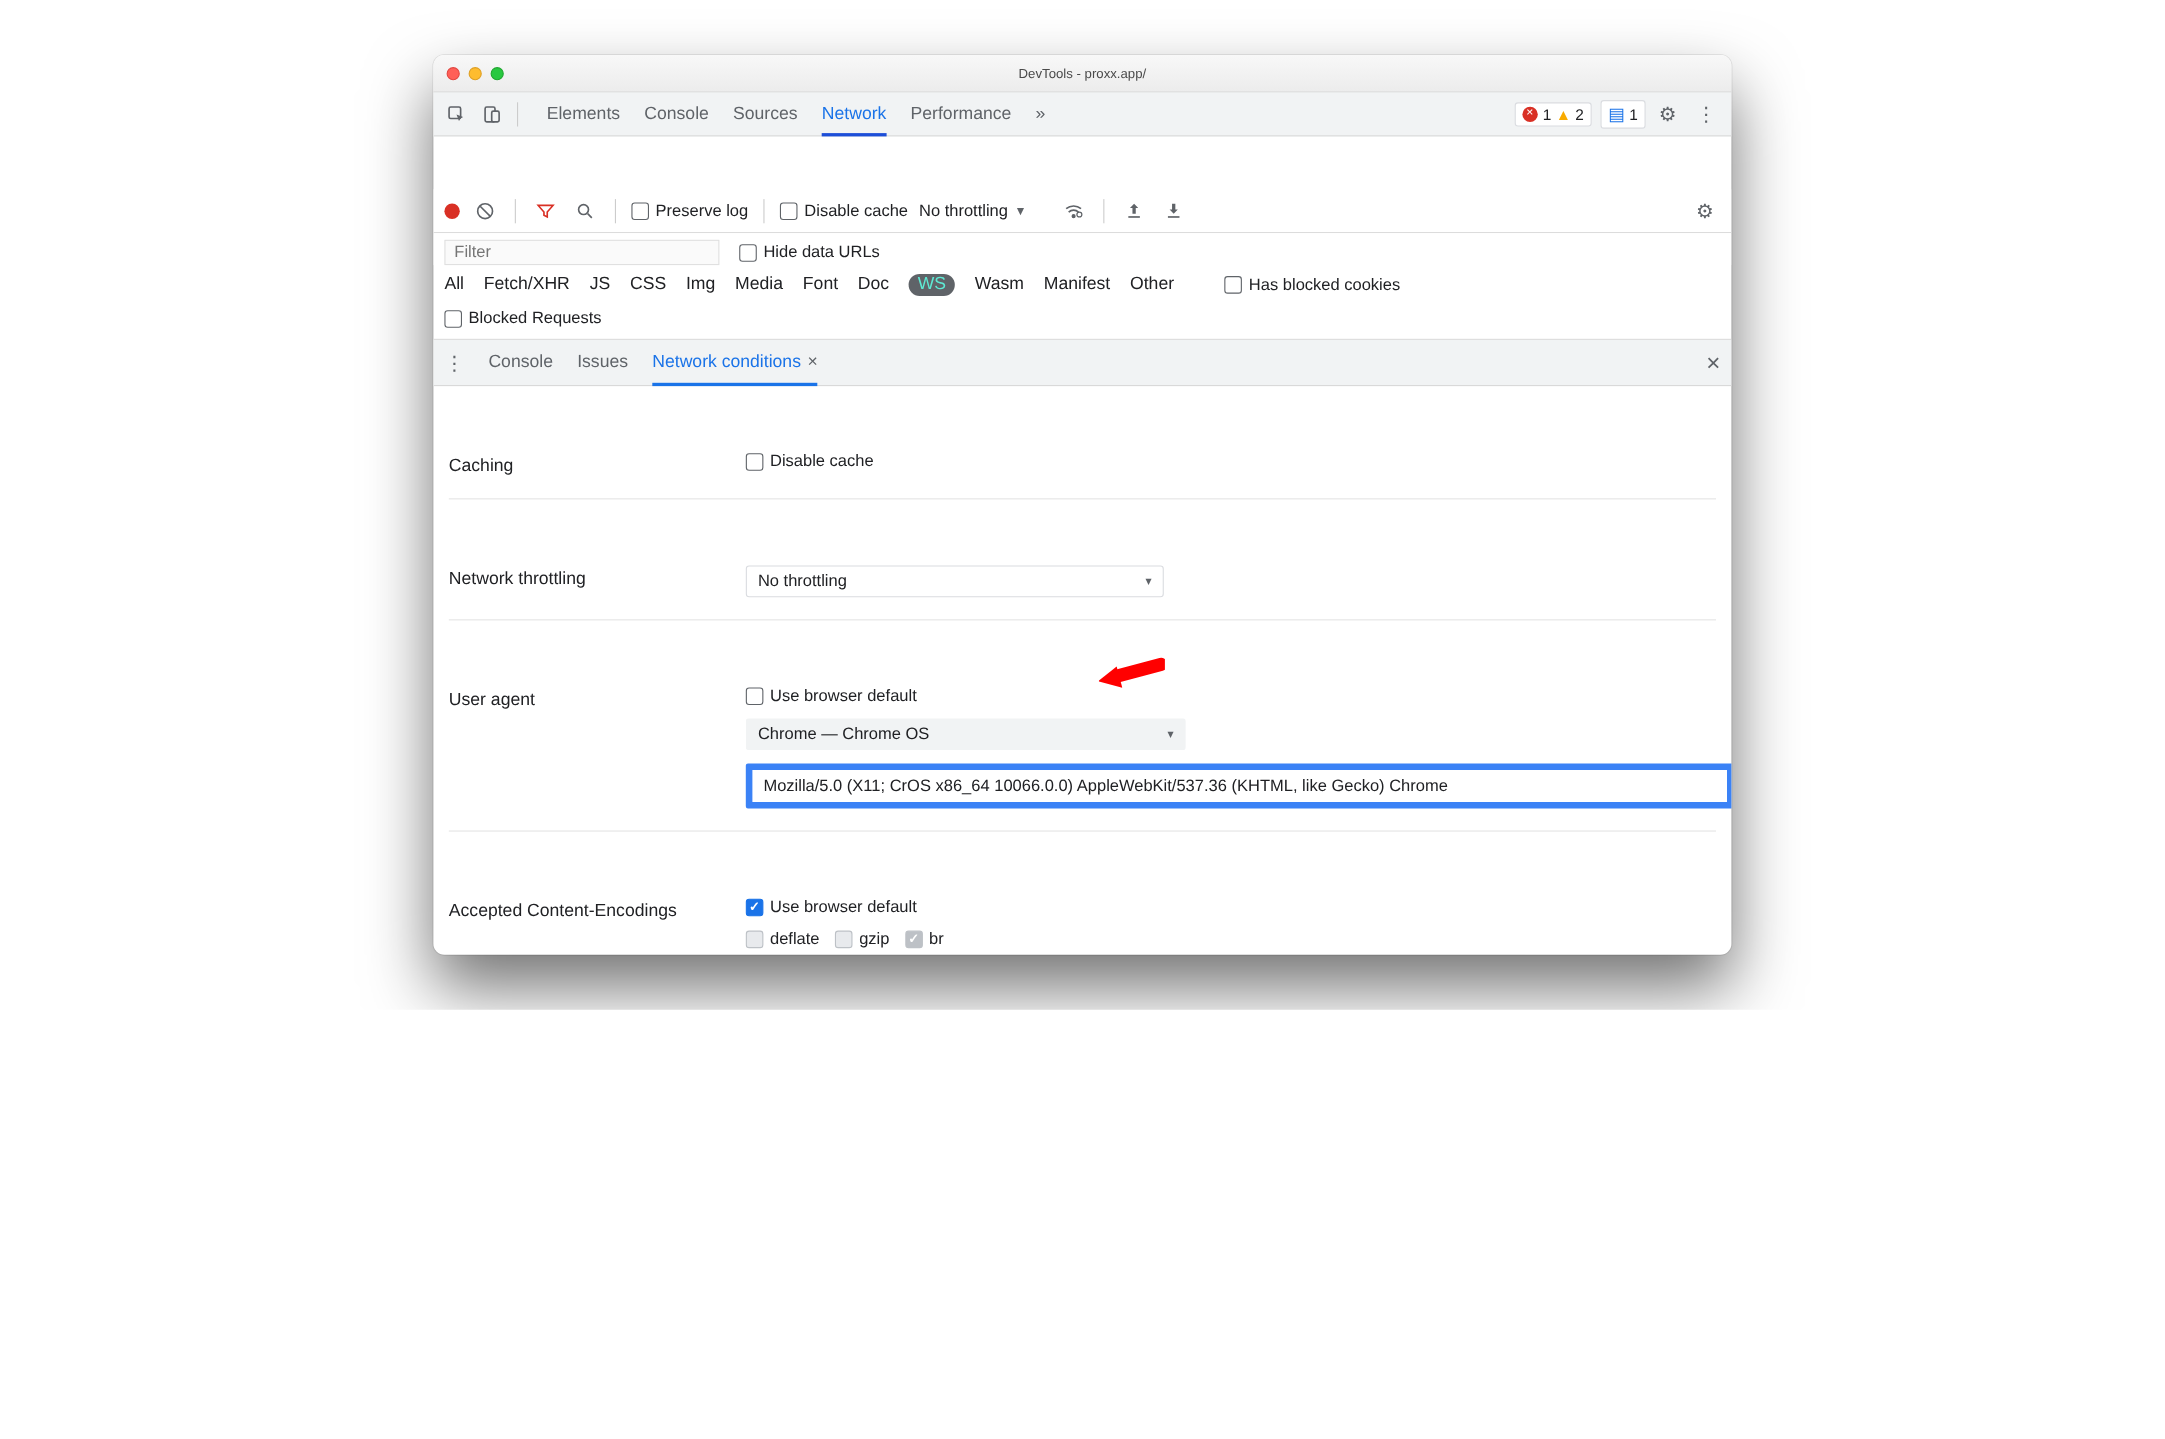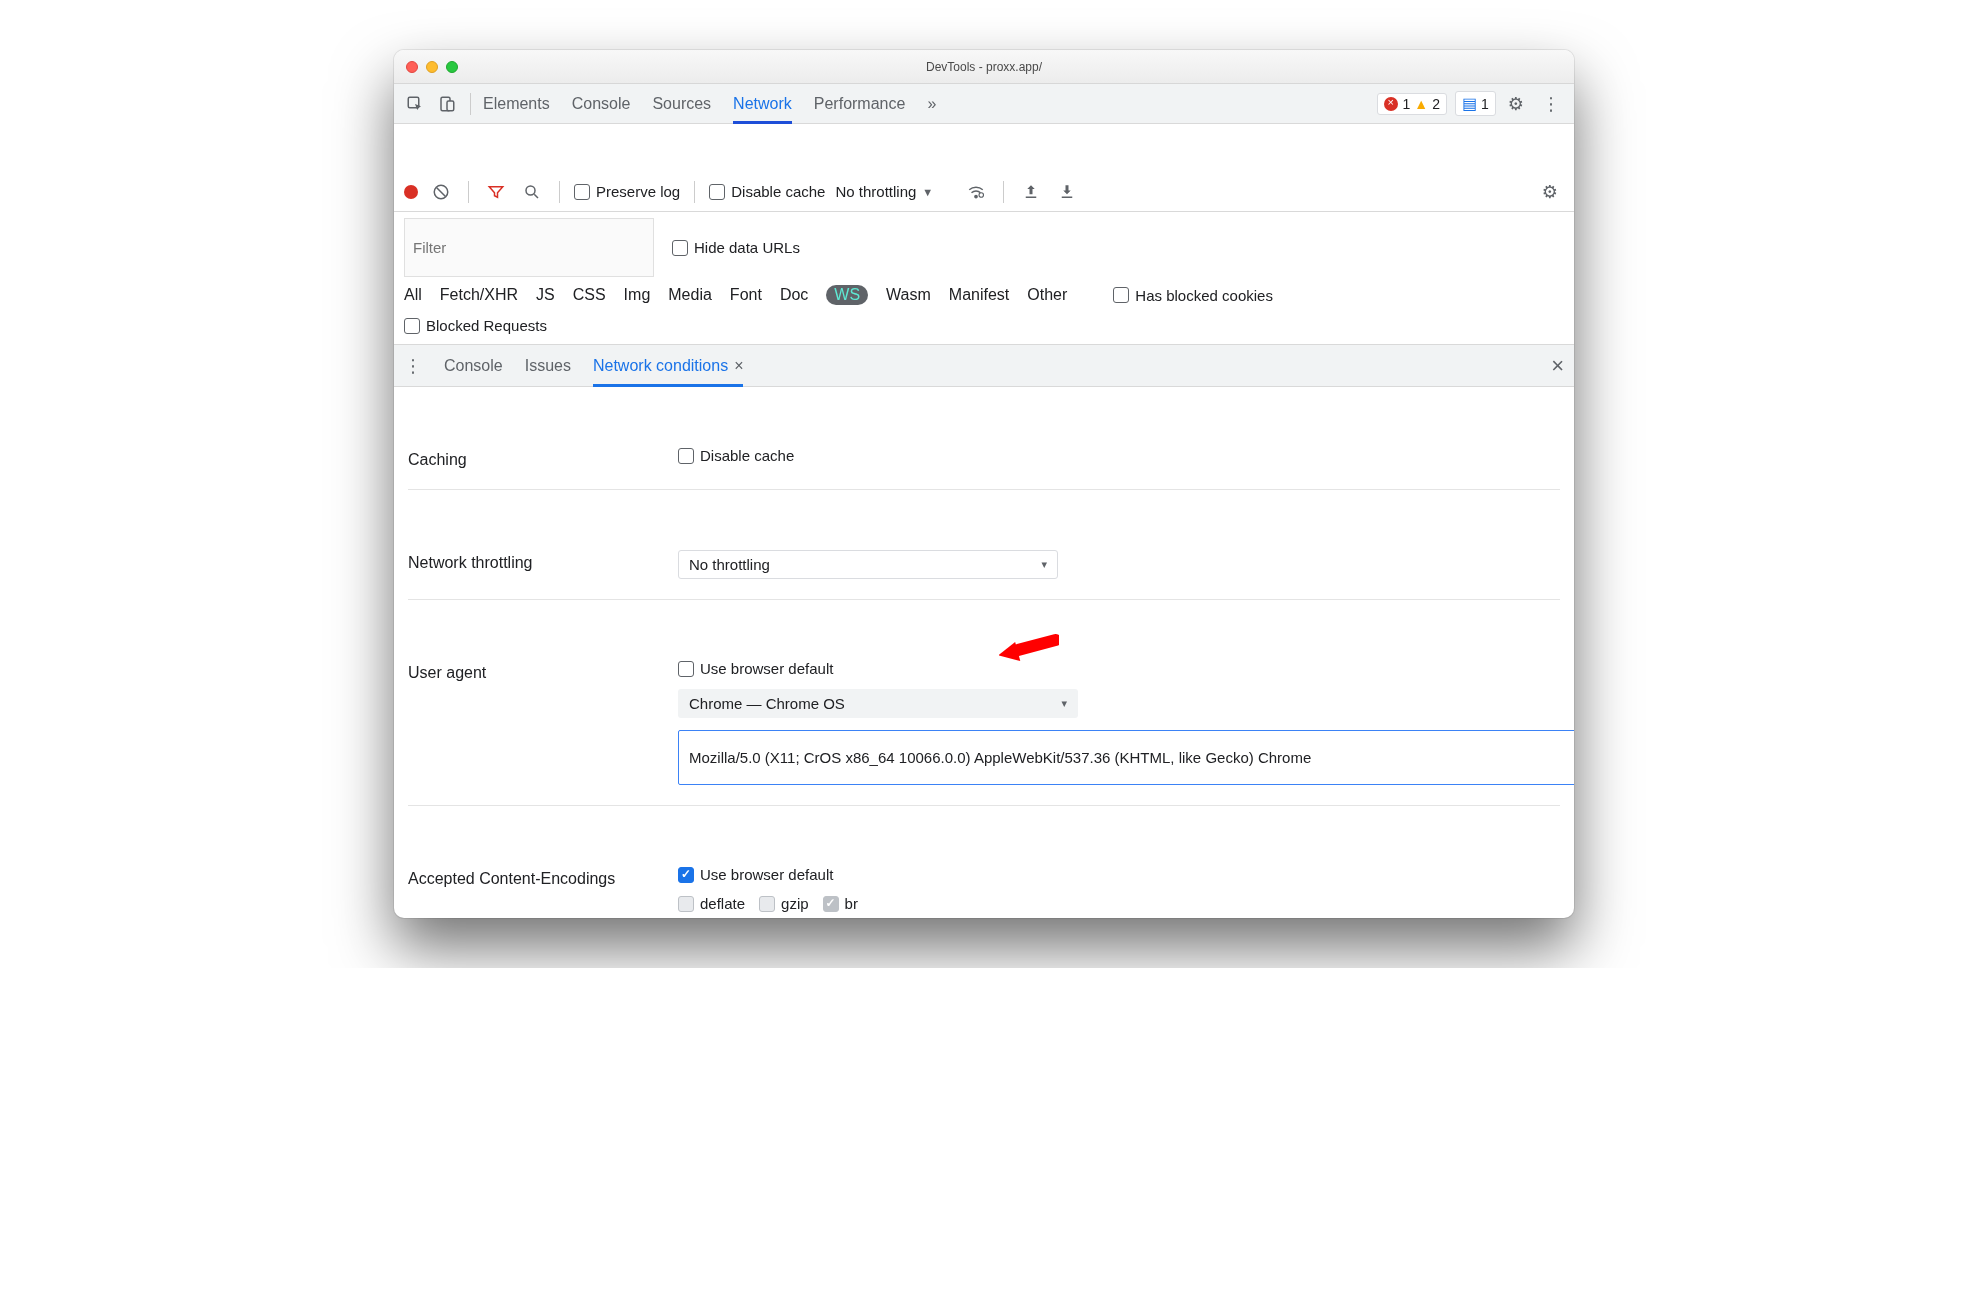--- a/index.html
+++ b/index.html
@@ -65,21 +65,21 @@
     justify-content:center;
     width:26px;height:26px;
   }
   .vdiv {
     width:1px; height:22px; background:#ccc;
     margin: 0 4px;
   }
   .tabs {
     display:flex;
     gap: 22px;
-    margin-left:2px;
+    margin-left:16px;
     font-size: 16px;
     color:#5f6368;
     align-items:center;
     height:100%;
   }
   .tab {
     height:100%;
     display:flex;
     align-items:center;
     cursor:pointer;
@@ -140,21 +140,21 @@
     display:flex; align-items:center; gap:18px;
     padding: 6px 10px 0 10px;
     background:#fff;
   }
   .filterbox {
     width: 250px;
     border:1px solid #e0e0e0;
     background:#fafafa;
     font-size:15px;
     color:#9aa0a6;
-    padding:20px 8px;
+    padding:2px 8px;
   }
   .typepills {
     display:flex; align-items:center; gap:18px;
     padding: 8px 10px;
     font-size:16px;
     color:#202124;
     flex-wrap:wrap;
   }
   .pill { cursor:pointer; }
   .pill.sel {
@@ -188,21 +188,21 @@
   }
   .form-row.noborder{ border-bottom:none; padding-bottom:6px;}
   .form-label{ width: 250px; flex:none; padding-top:4px;}
   .form-ctrl{ flex:1; display:flex; flex-direction:column; gap:12px; align-items:flex-start;}
   .selectbox{
     border:1px solid #dadce0; border-radius:3px; background:#fff; padding:5px 10px; min-width:380px;
     display:flex; align-items:center; justify-content:space-between; font-size:15px; color:#202124;
   }
   .selectbox.muted{ background:#f1f3f4; border-color:transparent;}
   .textinput{
-    border:1px solid #3b82f6; border-radius:2px; padding:18px 10px; font-size:15px; width: 898px; color:#202124;
+    border:6px solid #3b82f6; border-radius:2px; padding:6px 10px; font-size:15px; width: 898px; color:#202124;
     background:#fff;
   }
   .inline { display:flex; gap:14px; align-items:center; }
   
   .arrow {
     position:absolute;
     left: 605px;
     top: 193px;
     pointer-events:none;
   }

